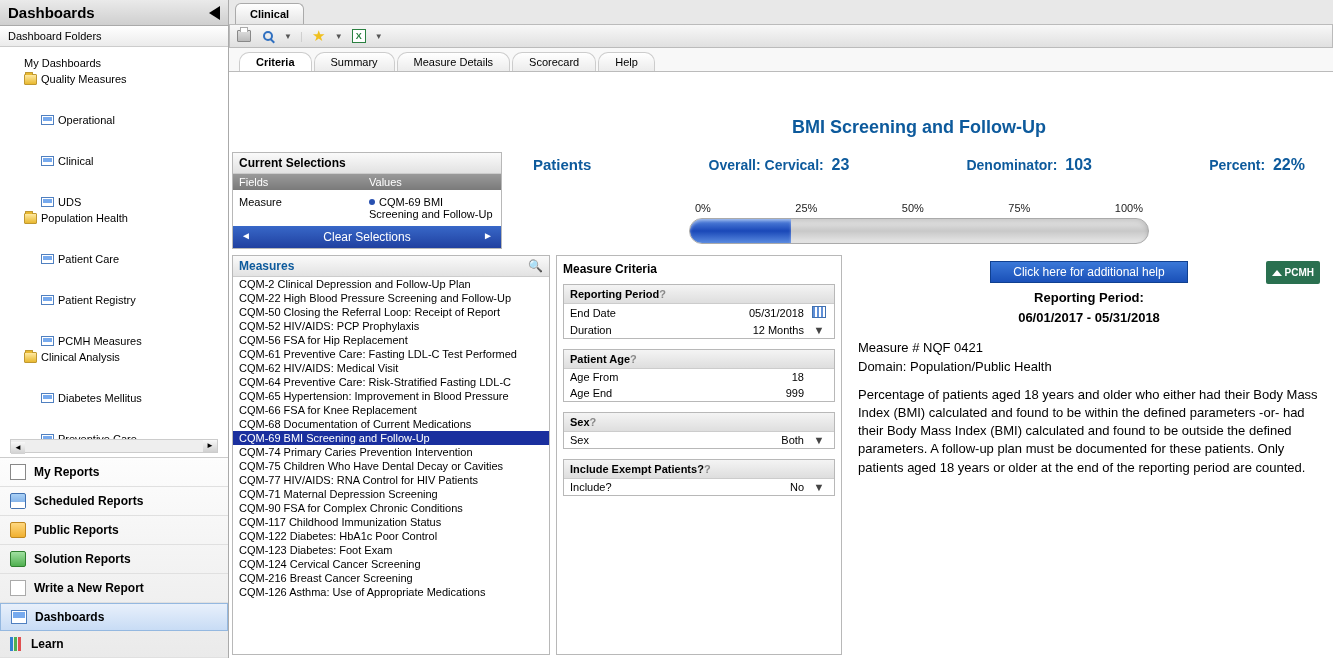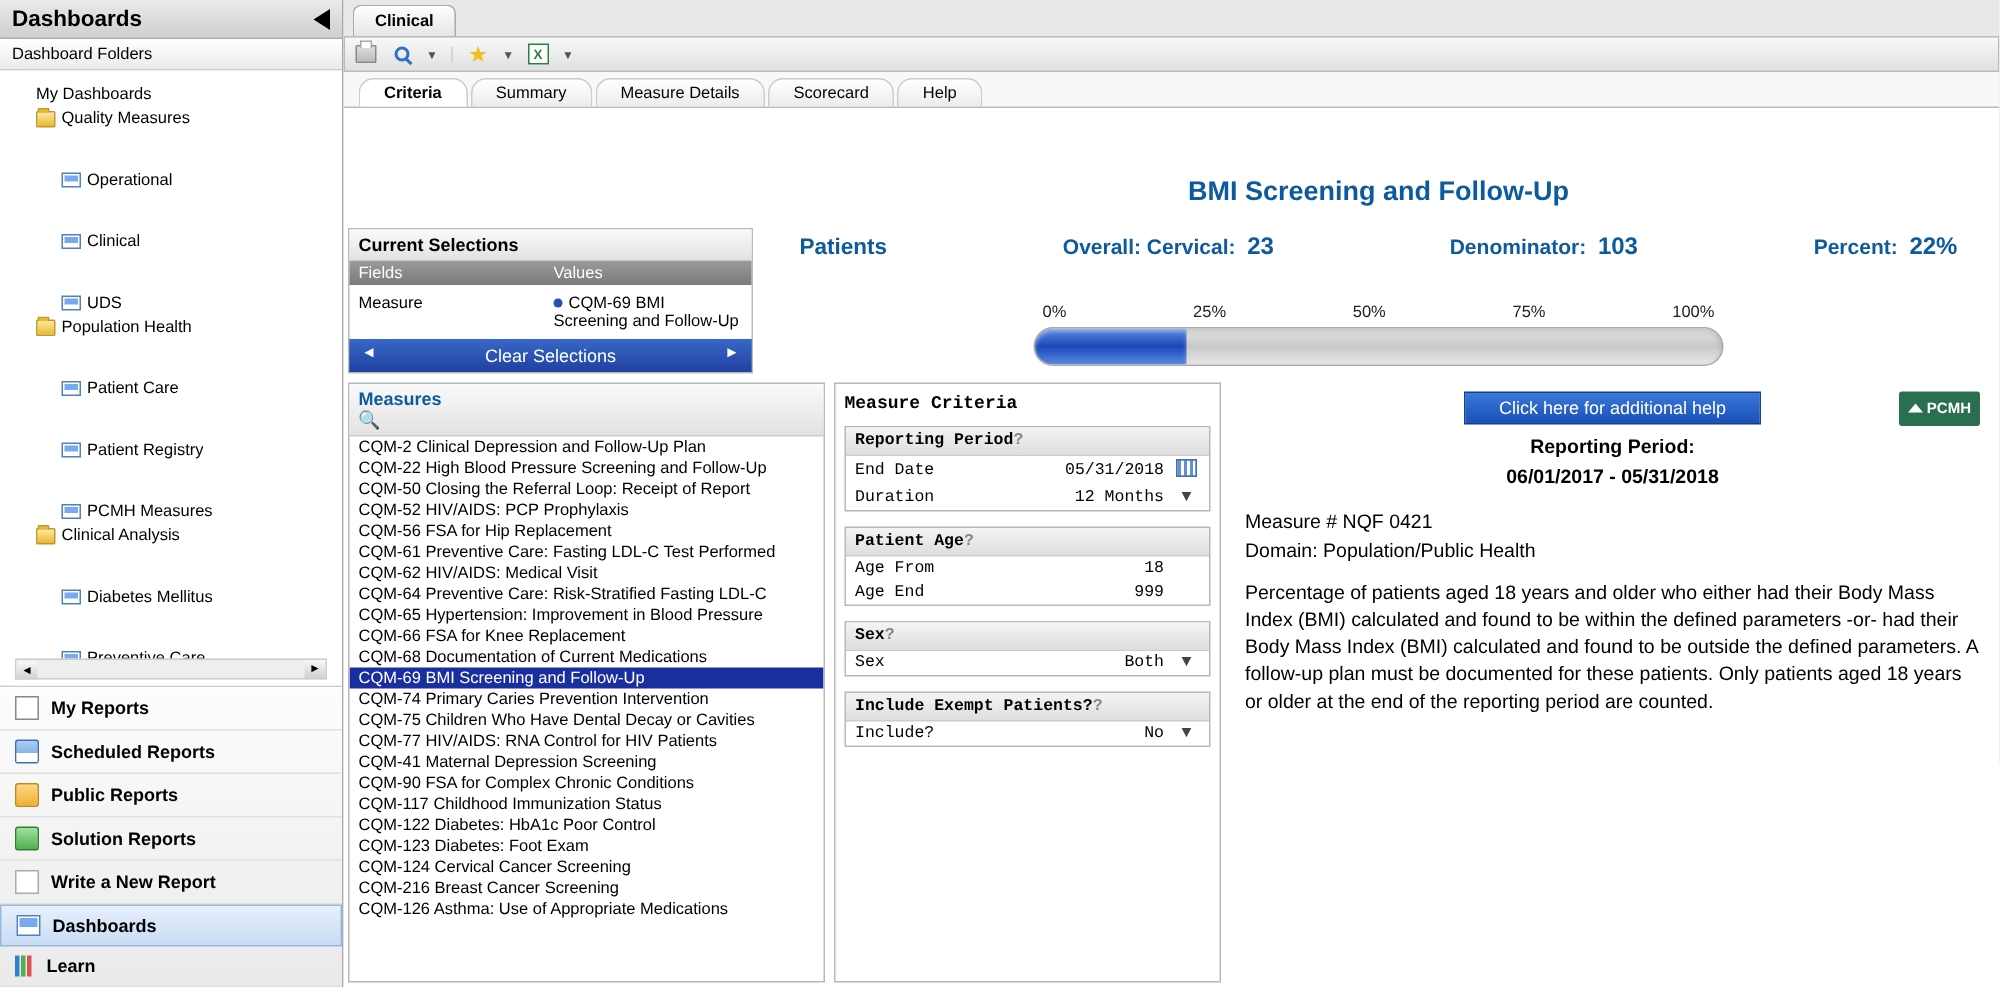--- a/index.html
+++ b/index.html
@@ -83,26 +83,26 @@
 .stats-row .label { font-size: 15px; }
 .stat b { color: #0d5a9c; font-size: 16px; }
 .gauge-wrap { position: relative; margin: 0 auto; width: 460px; }
 .gauge-ticks { display: flex; justify-content: space-between; font-size: 11px; color: #222; margin-bottom: 4px; padding: 0 6px; }
 .gauge-track { height: 26px; background: linear-gradient(#e8e8e8, #c8c8c8 50%, #e8e8e8); border-radius: 13px; border: 1px solid #aaa; position: relative; overflow: hidden; box-shadow: inset 0 2px 4px rgba(0,0,0,.15); }
 .gauge-fill { height: 100%; background: linear-gradient(#5a8ae0, #1a48b8 50%, #5a8ae0); border-radius: 13px 0 0 13px; box-shadow: inset 0 2px 3px rgba(255,255,255,.4); }
 
 .bottom-row { flex: 1; display: flex; overflow: hidden; }
 
 .measures-panel { width: 318px; border: 1px solid #b8b8b8; margin: 3px; display: flex; flex-direction: column; }
-.measures-title { background: linear-gradient(#fafafa, #e2e2e2); padding: 3px 6px; font-weight: bold; font-size: 12px; color: #0d5a9c; border-bottom: 1px solid #ccc; display: flex; justify-content: space-between; flex-direction: column; }
+.measures-title { background: linear-gradient(#fafafa, #e2e2e2); padding: 3px 6px; font-weight: bold; font-size: 12px; color: #0d5a9c; border-bottom: 1px solid #ccc; display: flex; justify-content: space-between; }
 .measures-list { flex: 1; overflow-y: auto; scrollbar-width: thin; }
 .measure-item { padding: 1px 6px; font-size: 11px; cursor: pointer; white-space: nowrap; overflow: hidden; text-overflow: ellipsis; }
 .measure-item.selected { background: #1a2f9e; color: #fff; }
 
-.criteria-panel { width: 258px; border: 1px solid #b8b8b8; margin: 3px; padding: 6px; font-family: Liberation Mono, monospace; }
+.criteria-panel { width: 286px; border: 1px solid #b8b8b8; margin: 3px; padding: 6px; }
 .crit-title { font-weight: bold; font-size: 12px; margin-bottom: 8px; }
 .crit-group { border: 1px solid #b8b8b8; margin-bottom: 10px; }
 .crit-grouphead { background: linear-gradient(#f4f4f4, #dedede); padding: 3px 6px; font-weight: bold; font-size: 11px; display: flex; border-bottom: 1px solid #ccc; }
 .crit-row { display: flex; padding: 2px 6px; font-size: 11px; align-items: center; }
 .crit-row .lbl { width: 70px; }
 .crit-row .val { flex: 1; text-align: right; padding-right: 6px; }
 .crit-row .ctrl { width: 18px; text-align: center; cursor: pointer; color: #444; }
 .help-q { color: #888; font-weight: bold; cursor: pointer; }
 .cal-icon { width: 14px; height: 12px; background: repeating-linear-gradient(90deg, #6090d8 0 2px, #fff 2px 4px), #6090d8; border: 1px solid #4070b0; display: inline-block; }
 
@@ -321,21 +321,21 @@
               <div class="measure-item">CQM-61  Preventive Care: Fasting LDL-C Test Performed</div>
               <div class="measure-item">CQM-62  HIV/AIDS: Medical Visit</div>
               <div class="measure-item">CQM-64  Preventive Care: Risk-Stratified Fasting LDL-C</div>
               <div class="measure-item">CQM-65  Hypertension: Improvement in Blood Pressure</div>
               <div class="measure-item">CQM-66  FSA for Knee Replacement</div>
               <div class="measure-item">CQM-68  Documentation of Current Medications</div>
               <div class="measure-item selected">CQM-69  BMI Screening and Follow-Up</div>
               <div class="measure-item">CQM-74  Primary Caries Prevention Intervention</div>
               <div class="measure-item">CQM-75  Children Who Have Dental Decay or Cavities</div>
               <div class="measure-item">CQM-77  HIV/AIDS: RNA Control for HIV Patients</div>
-              <div class="measure-item">CQM-41  Maternal Depression Screening</div>
+              <div class="measure-item">CQM-71  Maternal Depression Screening</div>
               <div class="measure-item">CQM-90  FSA for Complex Chronic Conditions</div>
               <div class="measure-item">CQM-117  Childhood Immunization Status</div>
               <div class="measure-item">CQM-122  Diabetes: HbA1c Poor Control</div>
               <div class="measure-item">CQM-123  Diabetes: Foot Exam</div>
               <div class="measure-item">CQM-124  Cervical Cancer Screening</div>
               <div class="measure-item">CQM-216  Breast Cancer Screening</div>
               <div class="measure-item">CQM-126  Asthma: Use of Appropriate Medications</div>
             </div>
         </div>
 

